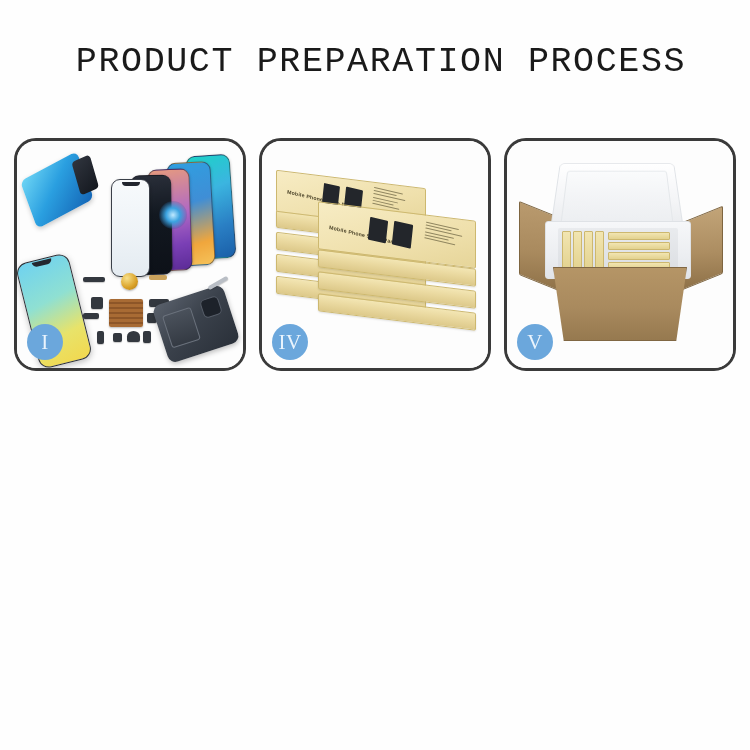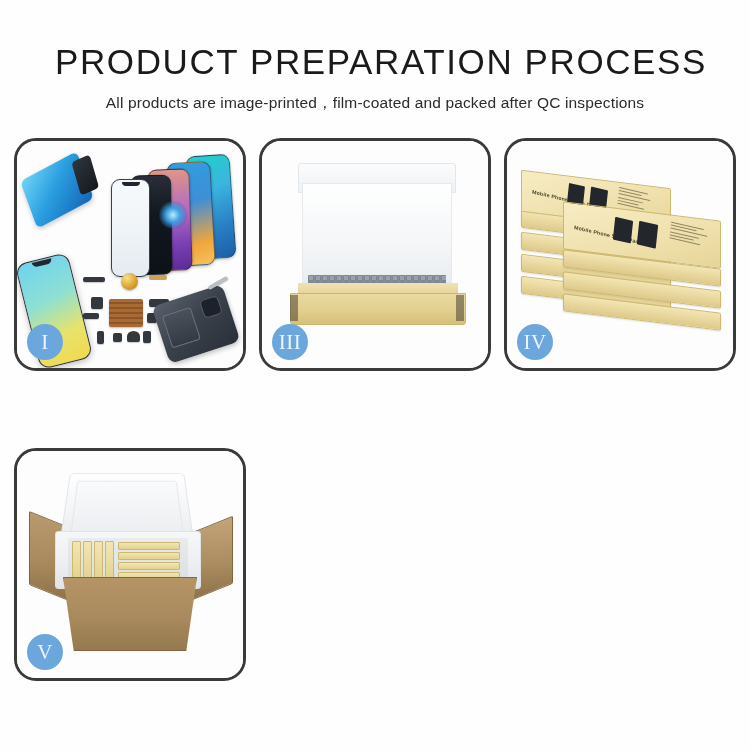--- a/index.html
+++ b/index.html
@@ -12,21 +12,21 @@
   #page {
     position: relative;
     width: 750px; height: 750px;
     background: #fefefe;
   }
 
   
   .header { position: absolute; top: 0; left: 0; width: 750px; }
   .title {
     text-align: center;
-    font-family: Liberation Sans, sans-serif;
+    font-family: Liberation Mono, monospace;
     font-size: 35px;
     font-weight: 400;
     letter-spacing: 1.6px;
     color: #1a1a1a;
     margin-top: 42px;
     white-space: nowrap;
     padding-left: 12px;
   }
   .subtitle {
     text-align: center;
@@ -324,21 +324,20 @@
     position:absolute; background: rgba(143,116,77,.55); border-radius:1px;
   }
 </style>
 </head>
 <body>
 
 <div id="page">
 
   <div class="header">
     <div class="title">PRODUCT PREPARATION PROCESS</div>
-    <div class="subtitle">All products are image-printed，film-coated and packed after QC inspections</div>
   </div>
 
   <div class="grid">
 
     <div class="panel p1">
       <div class="stage">
 
         <div class="tilt-screen"></div>
 
         <div class="fan">
@@ -376,34 +375,20 @@
           <div class="cam"></div>
         </div>
 
         <div class="part" style="right:14px; top:140px; width:22px; height:4px; transform:rotate(-30deg); background:#b9bec5;"></div>
 
         <div class="badge">I</div>
       </div>
     </div>
 
 
-    <div class="panel p3">
-      <div class="stage">
-        <div class="boxwrap">
-          <div class="lid-back"></div>
-          <div class="inner-white"></div>
-          <div class="foam"></div>
-          <div class="kraft-lip"></div>
-          <div class="kraft-front"></div>
-          <div class="tab-l"></div>
-          <div class="tab-r"></div>
-        </div>
-        <div class="badge">III</div>
-      </div>
-    </div>
 
     <div class="panel p4">
       <div class="stage">
         <div class="stack">
 
           <div class="bx" style="left:4px;  top:60px;  width:150px; height:18px; transform: skewY(7deg);"></div>
           <div class="bx" style="left:4px;  top:82px;  width:150px; height:18px; transform: skewY(7deg);"></div>
           <div class="bx" style="left:4px;  top:104px; width:150px; height:18px; transform: skewY(7deg);"></div>
           <div class="bx" style="left:4px;  top:126px; width:150px; height:18px; transform: skewY(7deg);"></div>
 

